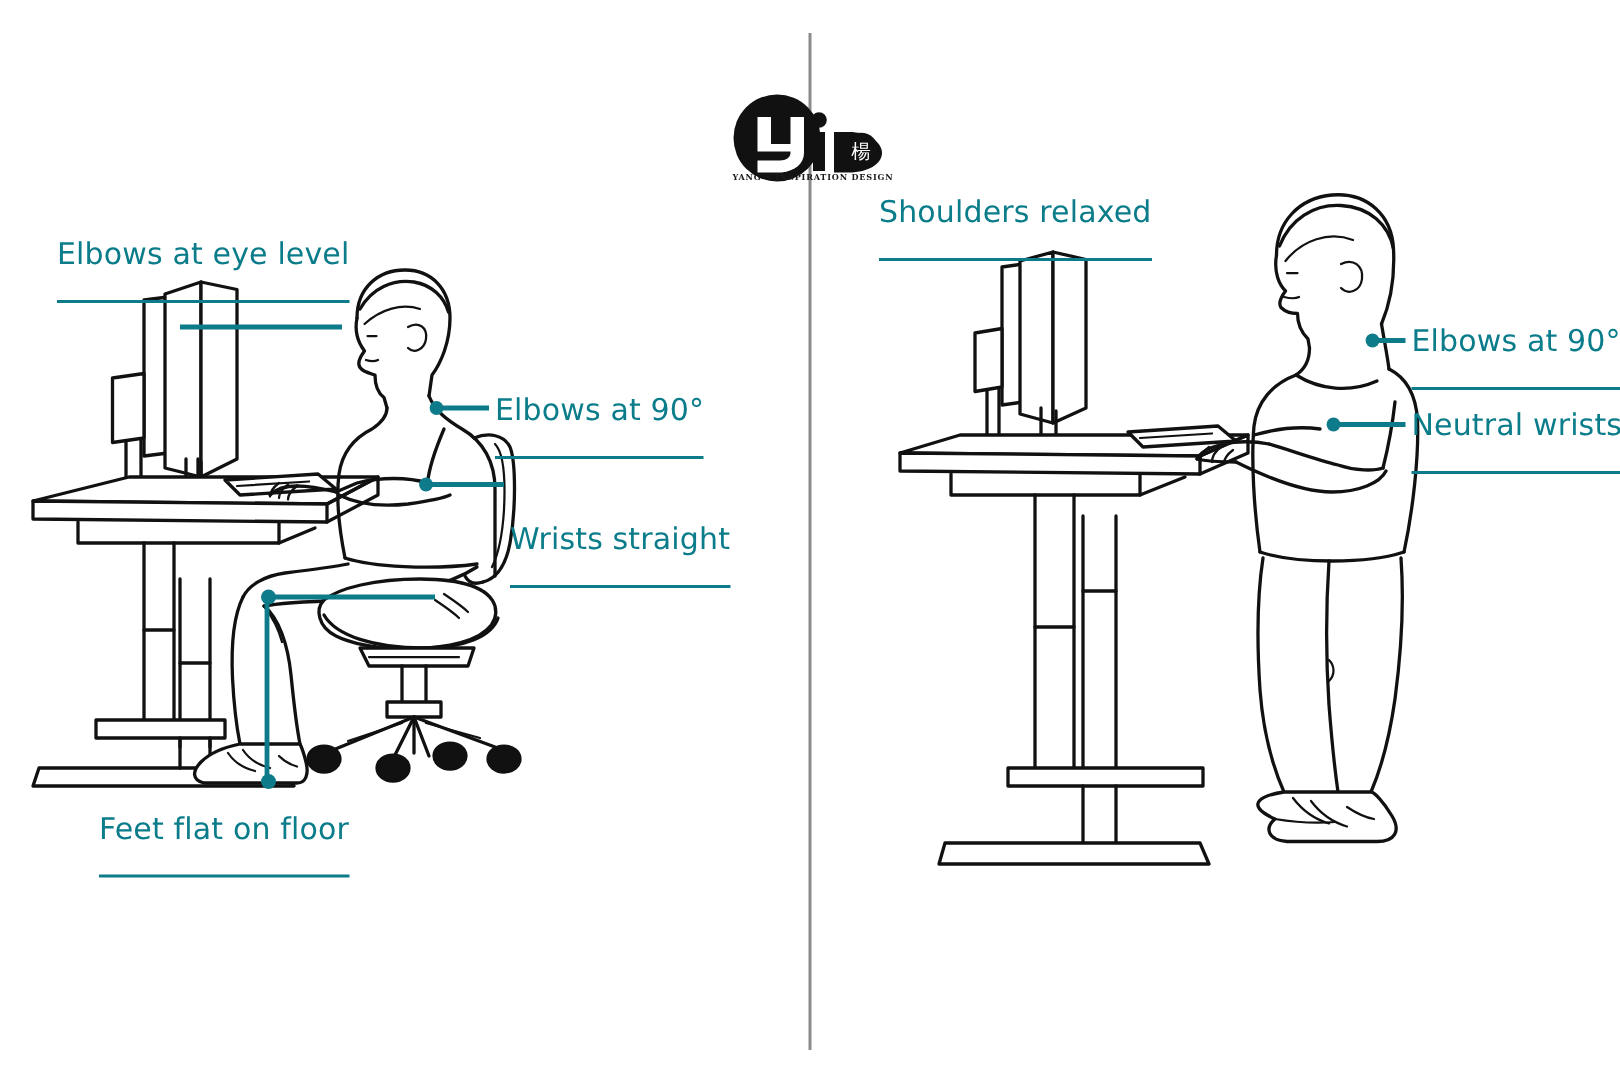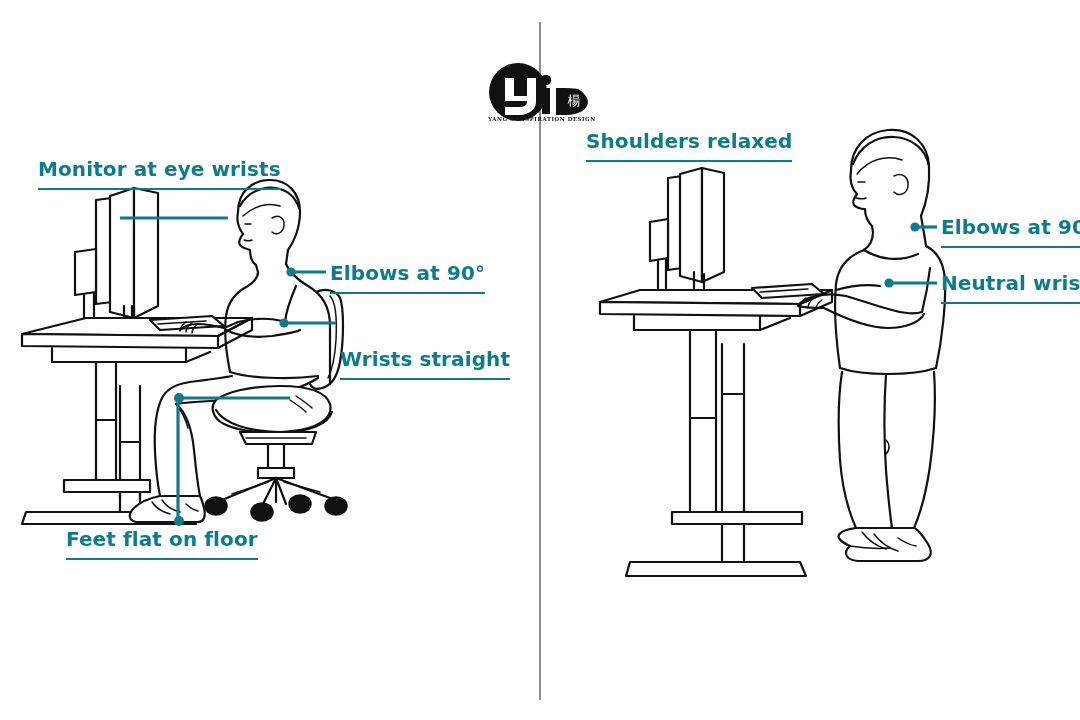--- a/index.html
+++ b/index.html
@@ -62,26 +62,26 @@
     stroke: none;
   }
   .divider {
     stroke: #8c8c8c;
     stroke-width: 2;
   }
   .callout {
     position: absolute;
     color: #0b7c8a;
     font-family: "DejaVu Sans", sans-serif;
-    font-weight: 700;
+    font-weight: 400;
     font-size: 20px;
     letter-spacing: 0.1px;
     white-space: nowrap;
     line-height: 1.15;
-    padding-bottom: 7px;
+    padding-bottom: 19px;
     border-bottom: 2.6px solid #0d7b8a;
   }
   #logo {
     position: absolute;
     left: 478px;
     top: 62px;
     width: 128px;
     height: 70px;
   }
   #logo .tagline {
@@ -393,27 +393,27 @@
       <rect x="64" y="26" width="8" height="26" fill="#111111"></rect>
       <circle cx="68" cy="18" r="5.2" fill="#111111"></circle>
 
       <path d="M78 26 L88 26 C101 26, 110 33, 110 40 C110 47, 101 53, 88 53 L78 53 Z" fill="#111111"></path>
       <circle cx="96" cy="38" r="11.5" fill="#111111"></circle>
       <text x="96" y="43" text-anchor="middle" font-family="'DejaVu Sans', sans-serif" font-size="13" fill="#ffffff">楊</text>
     </svg>
     <div class="tagline">YANG'S INSPIRATION DESIGN</div>
   </div>
 
-  <div class="callout" style="left:38px; top:158px; border-bottom-width:2.6px;">Monitor at eye wrists</div>
+  <div class="callout" style="left:38px; top:158px; border-bottom-width:2.6px;">Elbows at eye level</div>
 
   <div class="callout" style="left:330px; top:262px;">Elbows at 90°</div>
 
   <div class="callout" style="left:340px; top:312px;margin-top:36px;">Wrists straight</div>
 
-  <div class="callout" style="left:66px; top:528px;">Feet flat on floor</div>
+  <div class="callout" style="left:66px; top:541px;">Feet flat on floor</div>
 
   <div class="callout" style="left:586px; top:130px;">Shoulders relaxed</div>
 
   <div class="callout" style="left:941px; top:216px;">Elbows at 90°</div>
 
   <div class="callout" style="left:941px; top:272px;">Neutral wrists</div>
 
 </div>
 
 </body></html>

